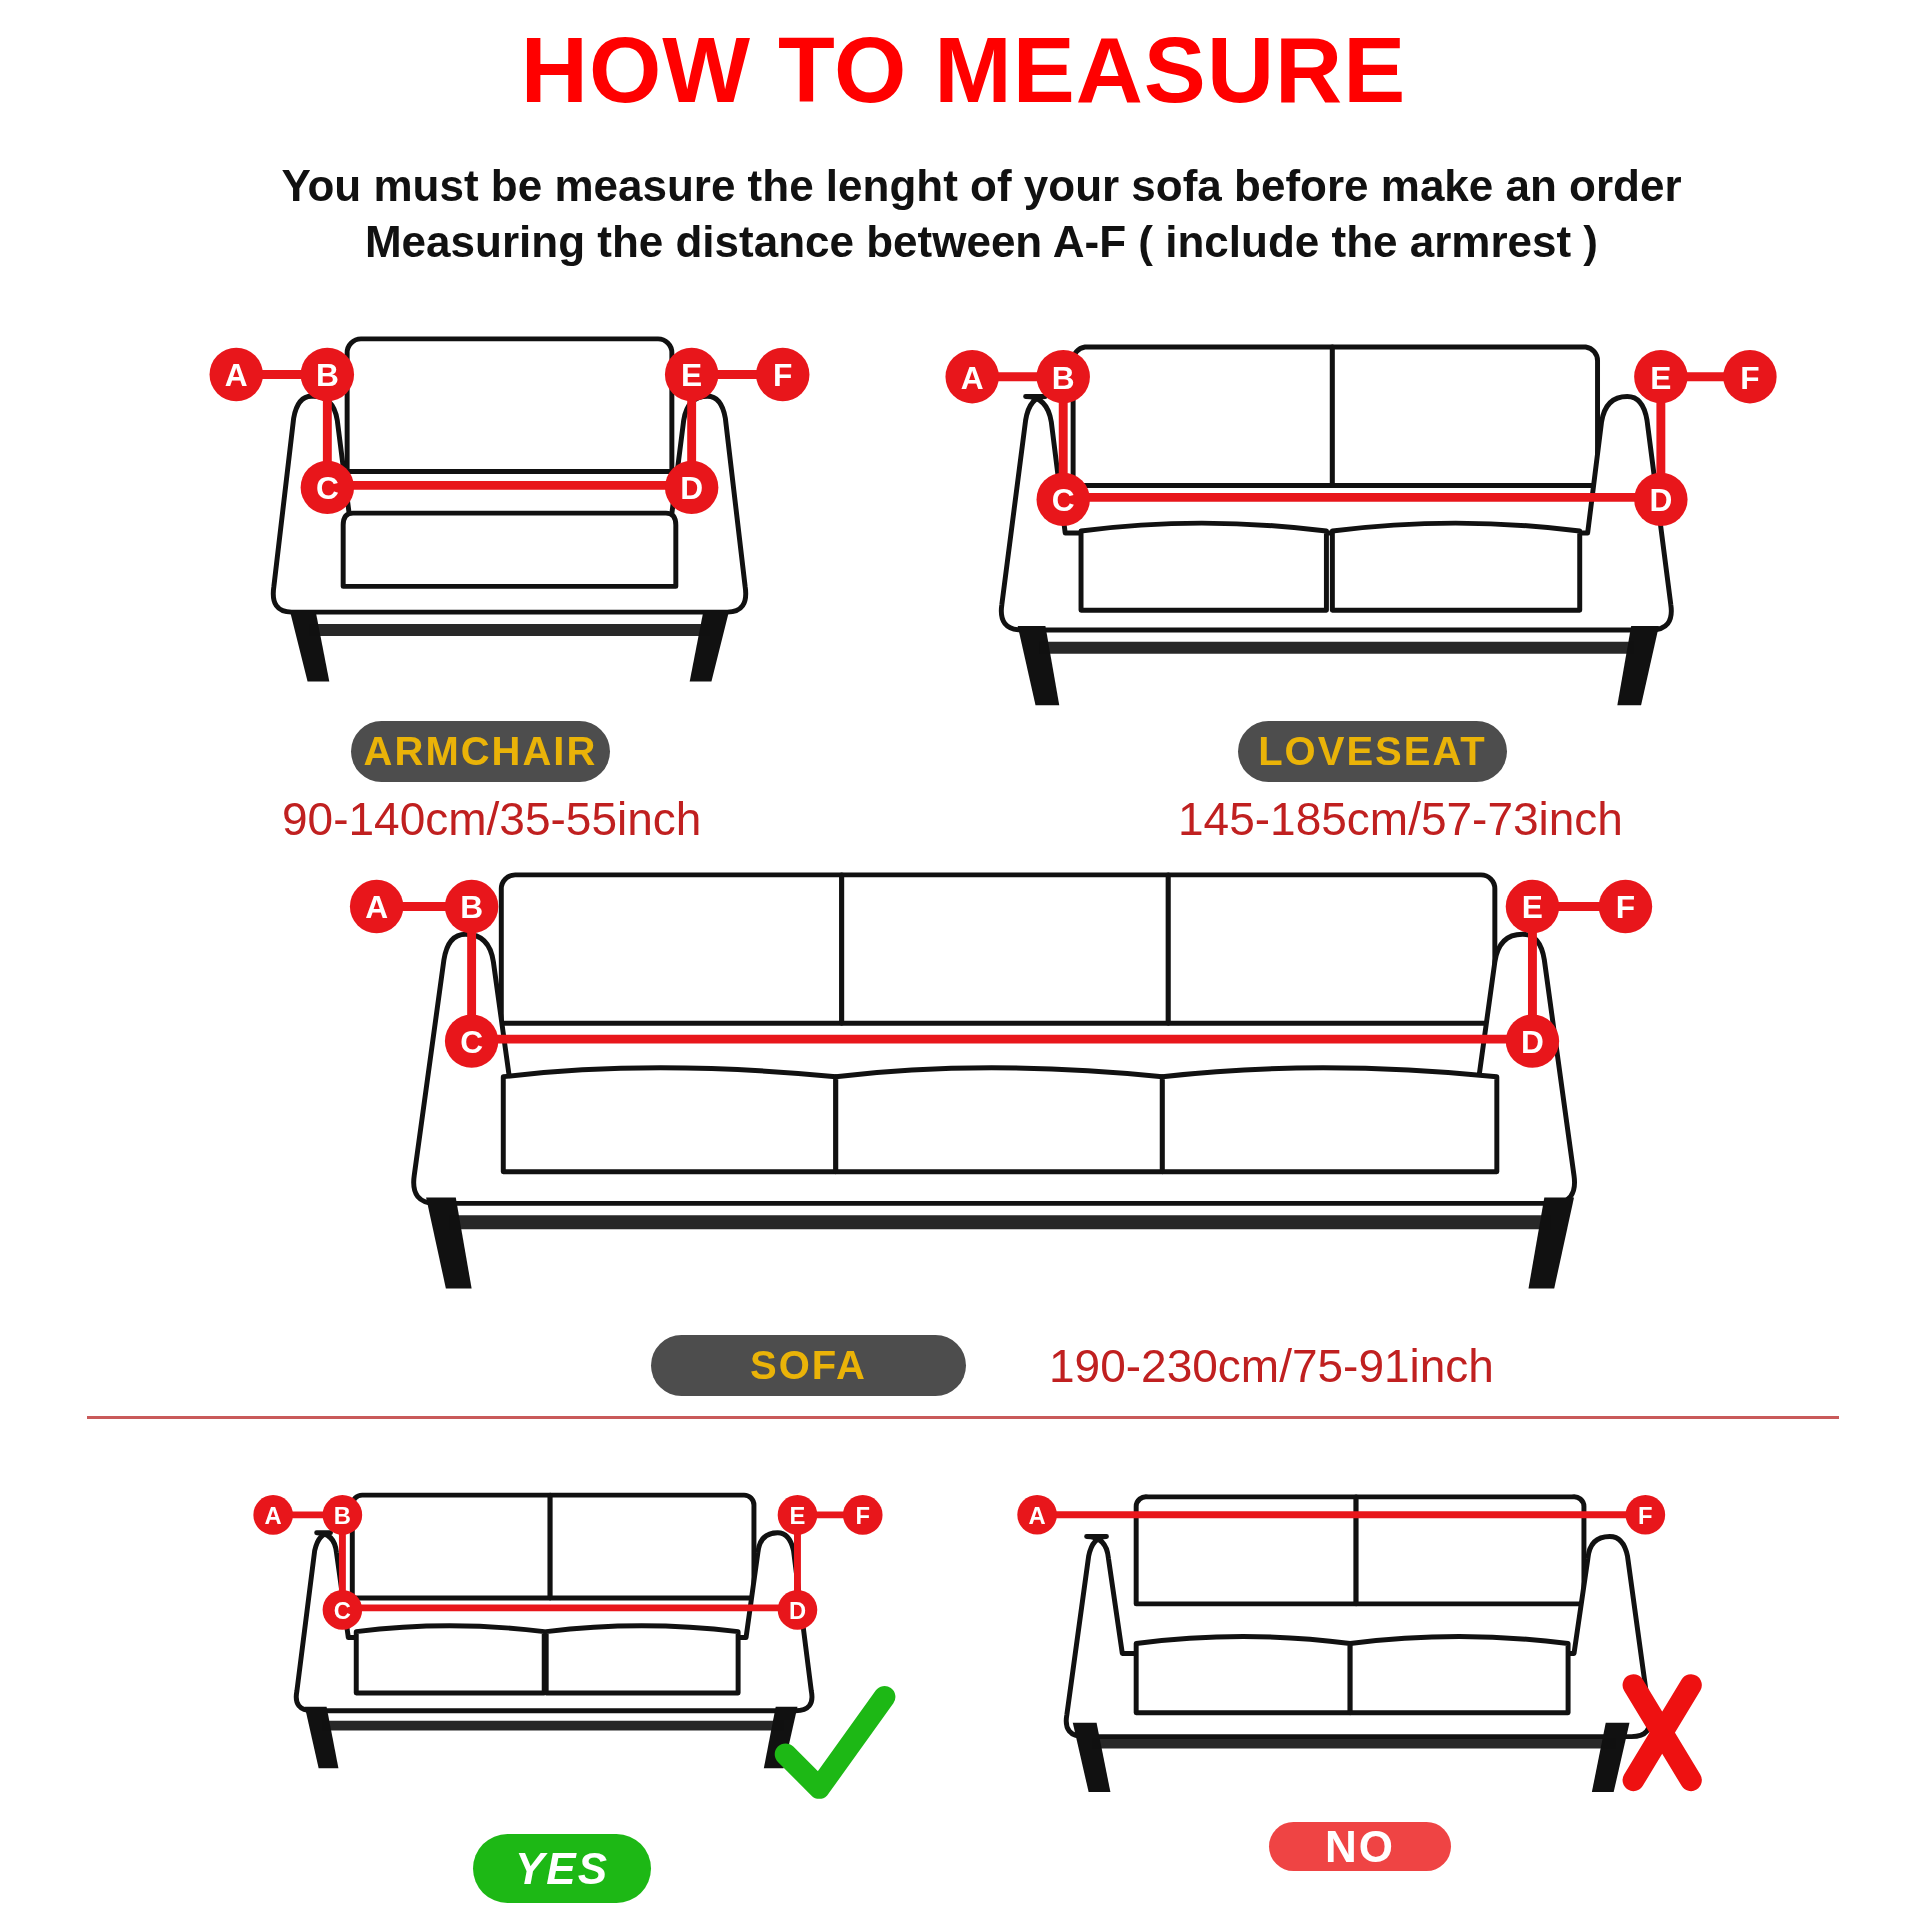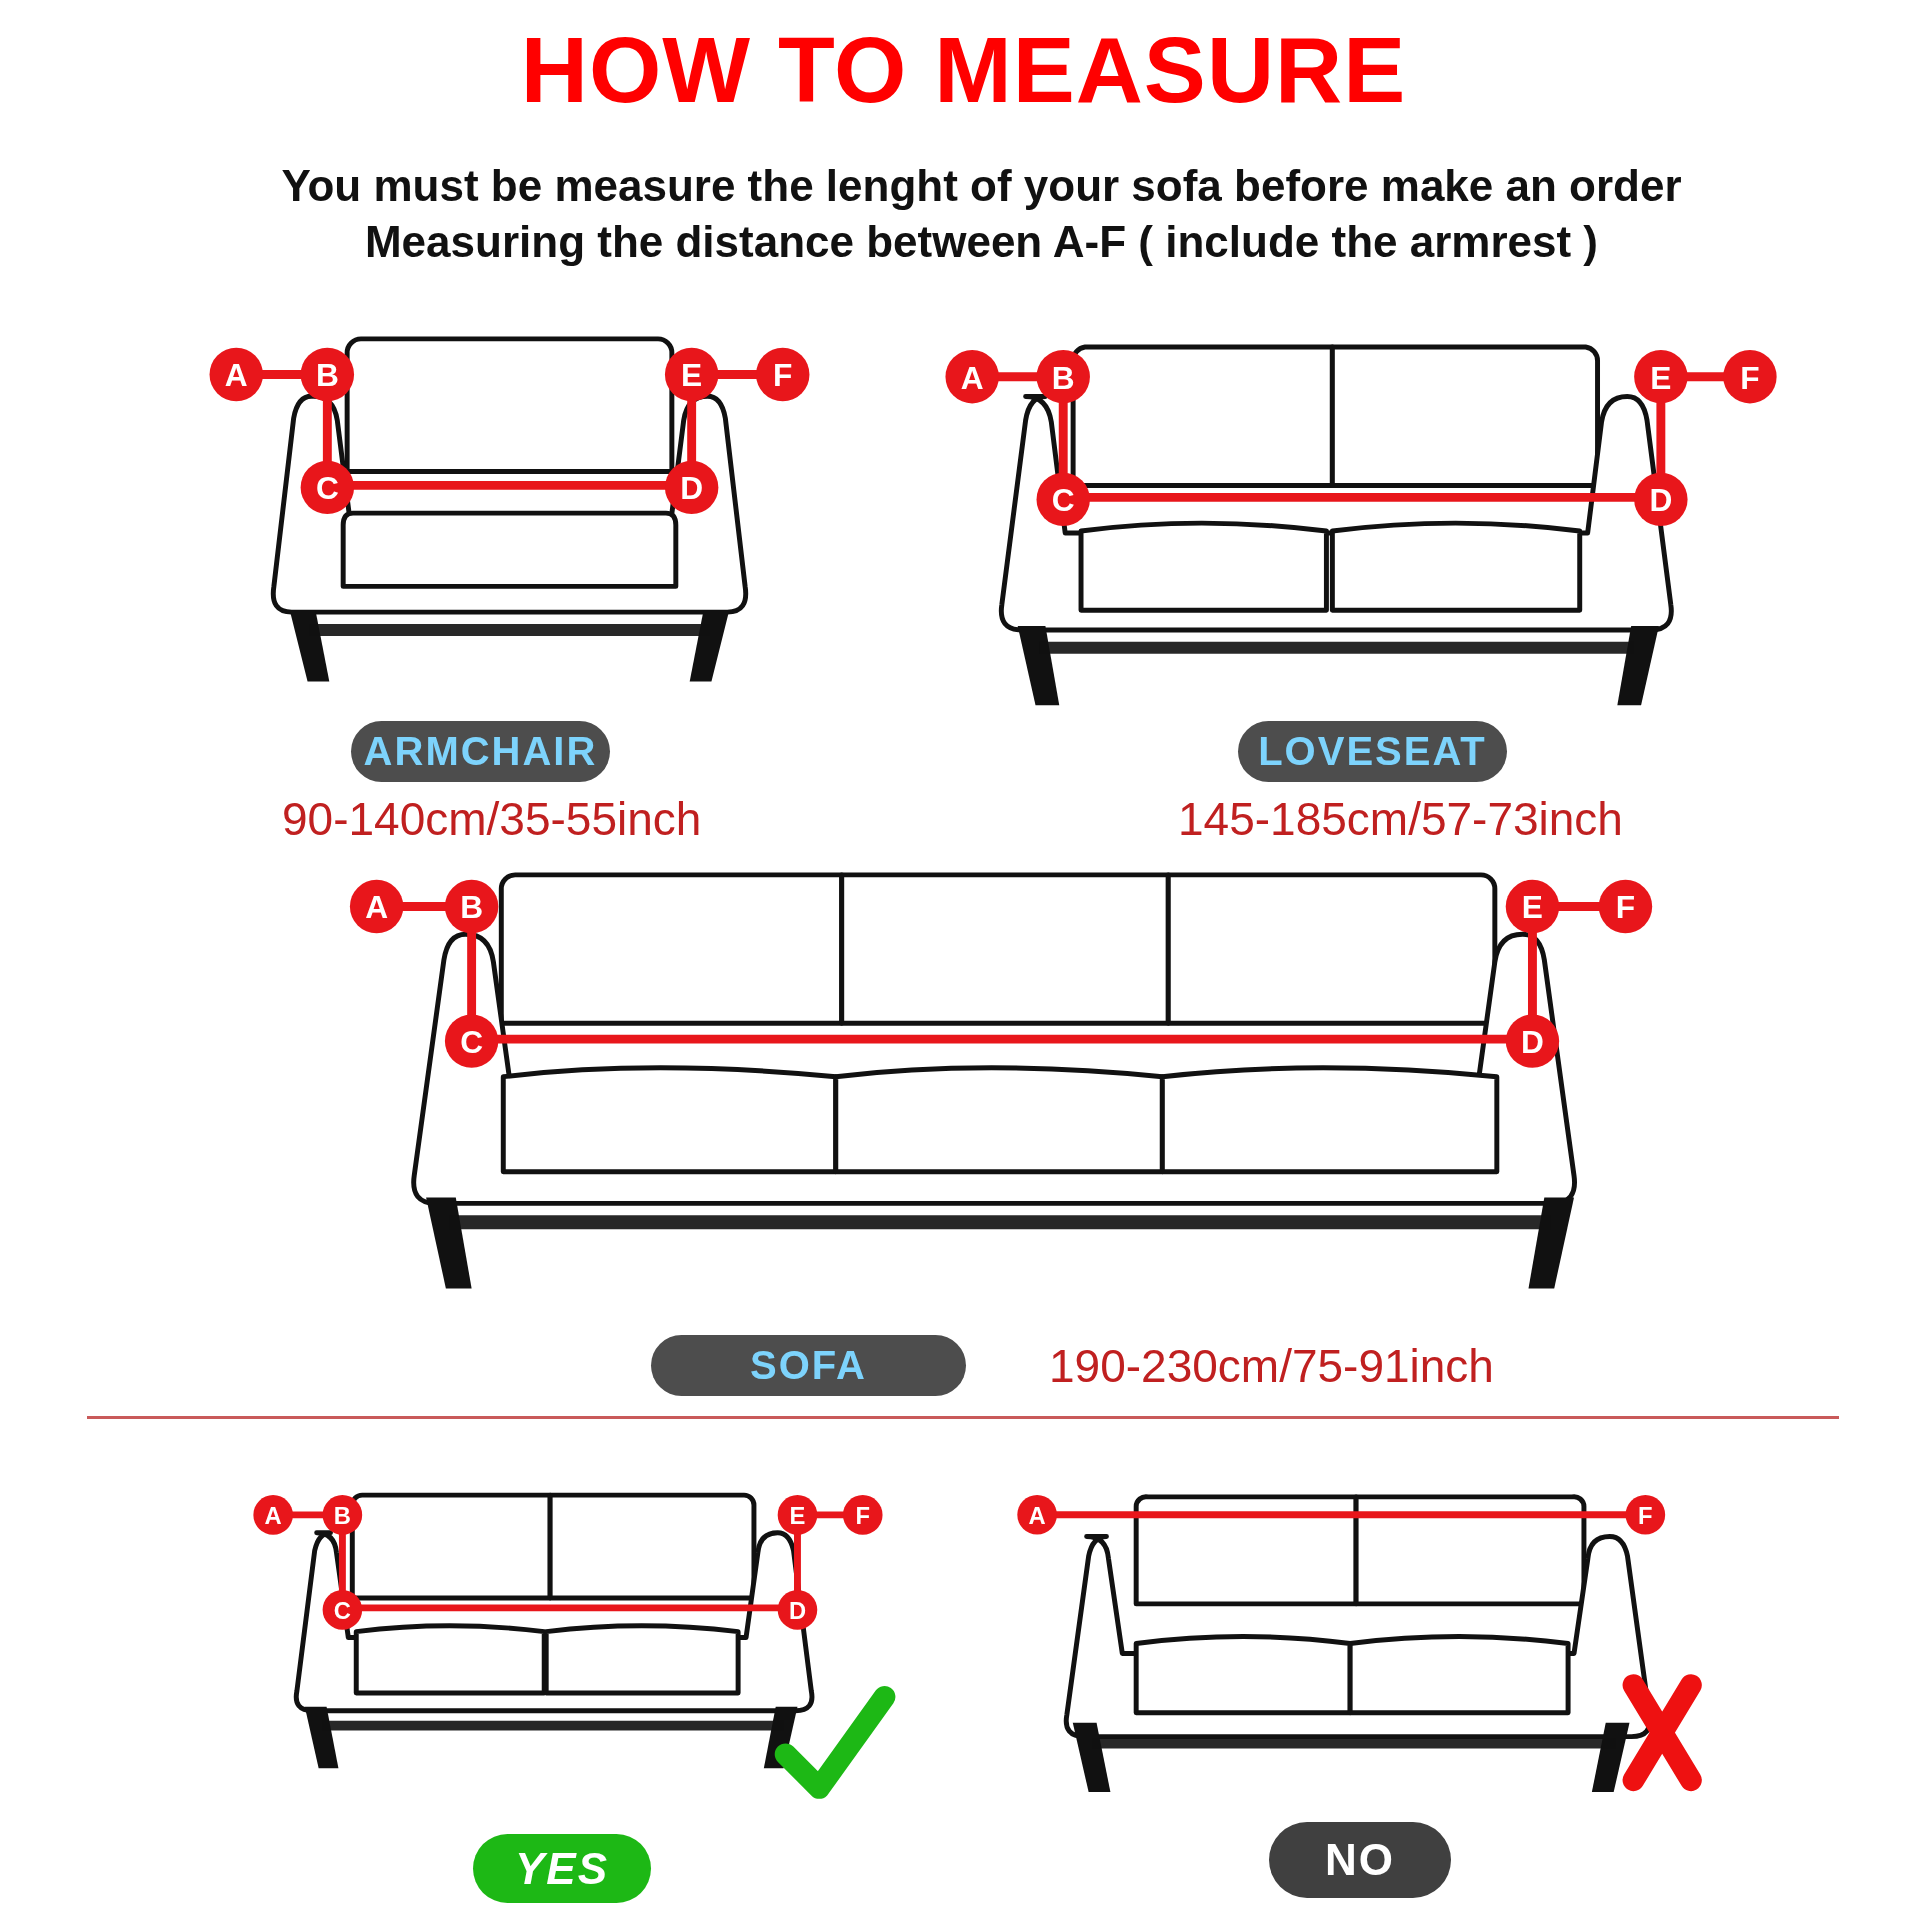--- a/index.html
+++ b/index.html
@@ -30,21 +30,21 @@
   }
   .subtitle div{white-space:nowrap;}
 
   
   .fig{position:absolute;}
   .fig svg{display:block;overflow:visible;}
 
   .pill{
     position:absolute;
     background:#4d4d4d;
-    color:#7dd3fc;
+    color:#eab308;
     border-radius:40px;
     font-size:40px;
     font-weight:bold;
     letter-spacing:2px;
     display:flex;align-items:center;justify-content:center;
     height:61px;
   }
   .dim{
     position:absolute;
     color:#c02020;
@@ -62,24 +62,24 @@
 
   .pill-yes{
     position:absolute;
     background:#1db815;color:#fff;border-radius:40px;
     font-size:44px;font-weight:bold;letter-spacing:2px;
     display:flex;align-items:center;justify-content:center;
     height:69px;
   }
   .pill-no{
     position:absolute;
-    background:#404040;color:#fff;border-radius:40px;
+    background:#ef4444;color:#fff;border-radius:40px;
     font-size:44px;font-weight:bold;letter-spacing:2px;
     display:flex;align-items:center;justify-content:center;
-    height:76px;
+    height:49px;
   }
 </style>
 </head>
 <body>
 
 <div class="page">
 
   <div class="title">HOW TO MEASURE</div>
 
   <div class="subtitle">

